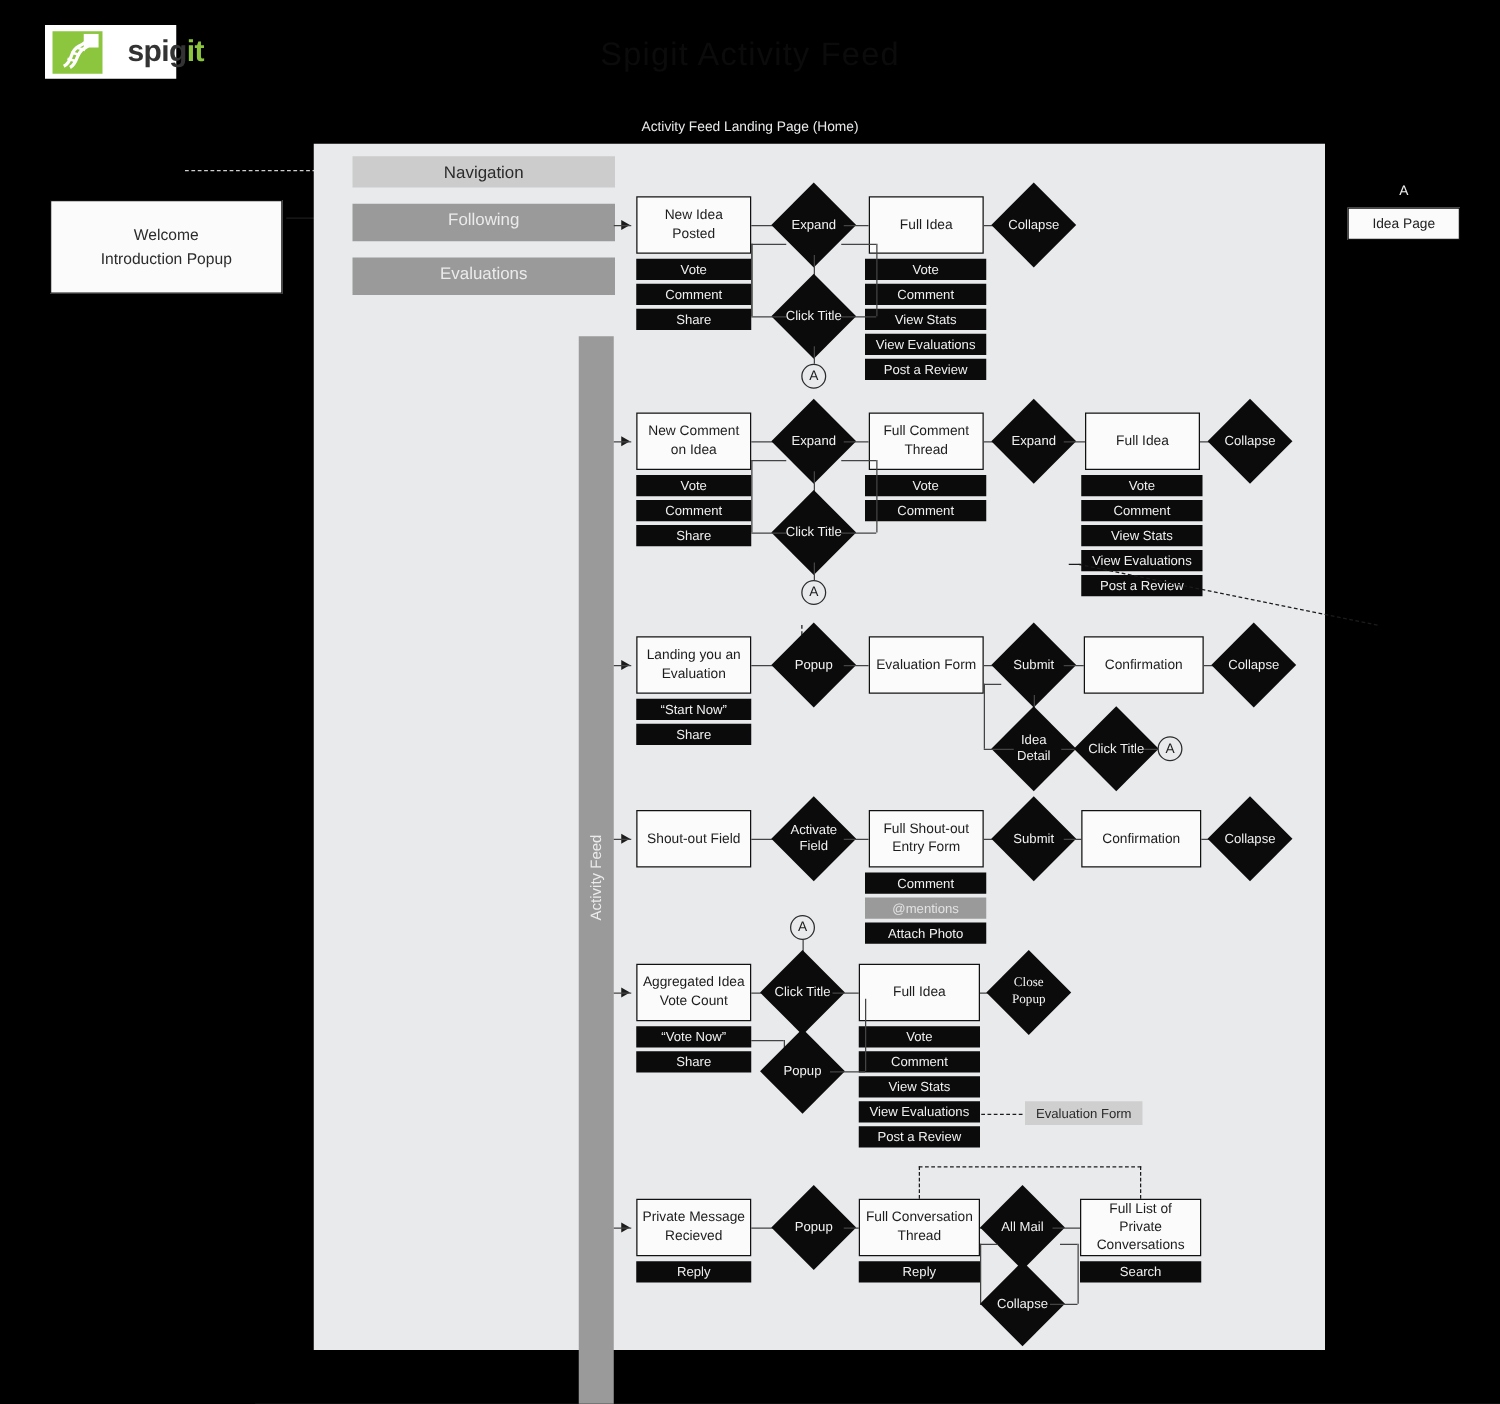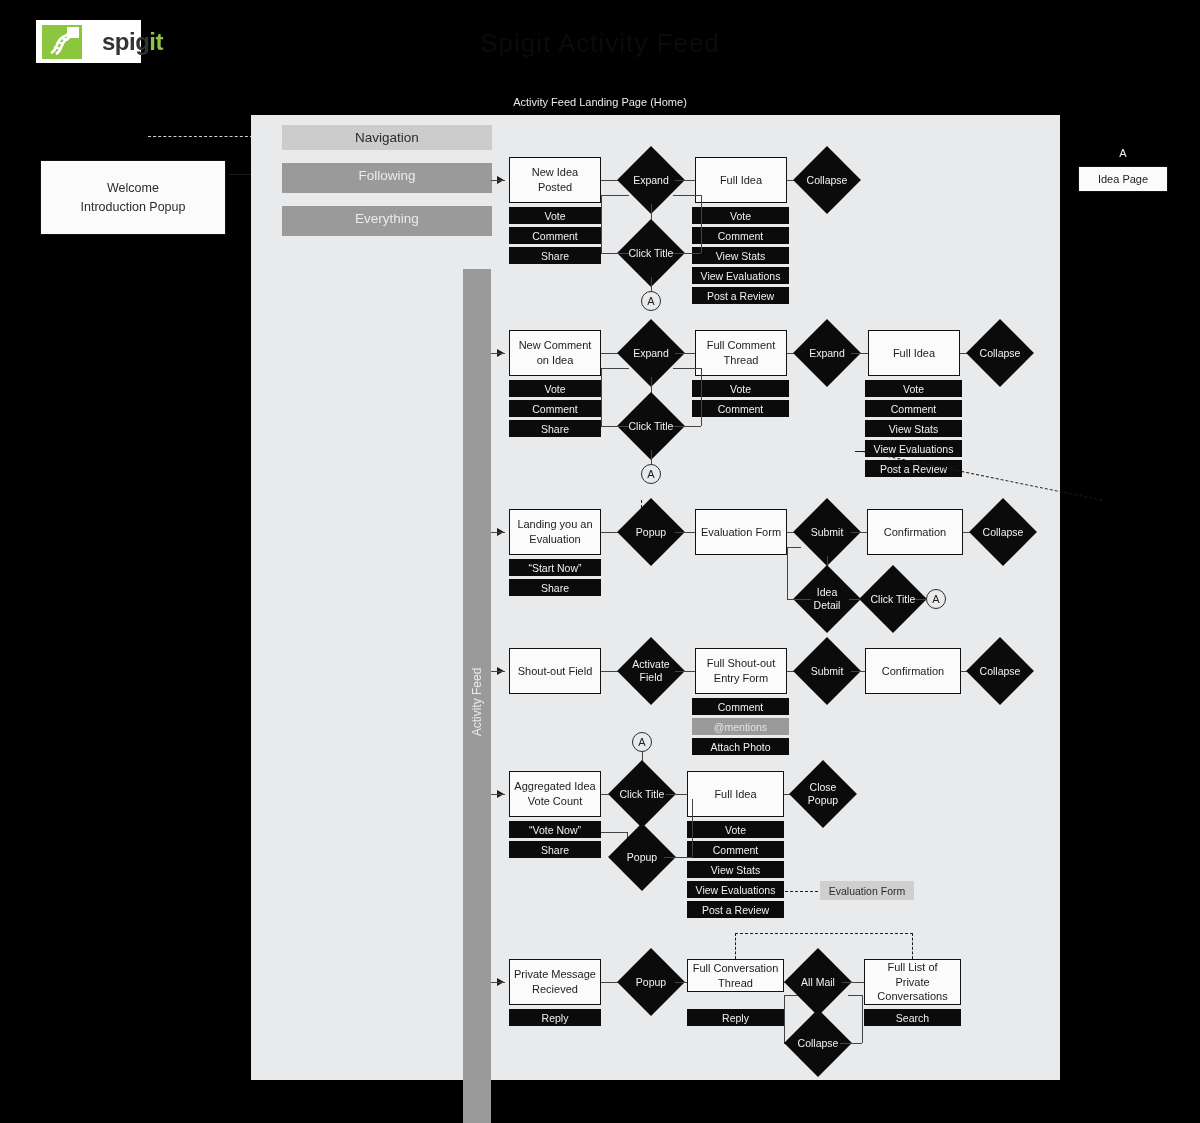--- a/index.html
+++ b/index.html
@@ -177,21 +177,21 @@
 
   <div class="navcol">
     <div class="nav-head">Navigation</div>
 
 
     <div class="nav-group">
       <div class="gh">Following</div>
     </div>
 
     <div class="nav-group">
-      <div class="gh">Everything</div>
+      <div class="gh">Evaluations</div>
     </div>
   </div>
 
   <div id="feedbar">
     <span>Activity Feed</span>
   </div>
 
   <div class="arrow-r" style="left:246px; top:61px;"></div>
   <div class="conn h" style="left:240px; top:65px; width:14px;"></div>
 
@@ -432,21 +432,21 @@
   </div>
   <div class="actions" style="left:436px; top:706px; width:97px;">
     <div class="action">Vote</div>
     <div class="action">Comment</div>
     <div class="action">View Stats</div>
     <div class="action">View Evaluations</div>
     <div class="action">Post a Review</div>
   </div>
 
   <div class="conn h" style="left:533px; top:679px; width:22px;"></div>
-  <div class="dia" style="left:548px; top:655px; width:48px; height:48px;">
+  <div class="dia" style="left:548px; top:655px; width:48px; height:48px;font-family:Liberation Serif, serif;">
     <div class="sh"></div>
       <div class="lb">Close Popup</div>
   </div>
 
   <div class="conn h" style="left:350px; top:717px; width:26px;"></div>
   <div class="conn v" style="left:376px; top:717px; height:25px;"></div>
   <div class="conn h" style="left:376px; top:742px; width:14px;"></div>
   <div class="dia" style="left:367px; top:718px; width:48px; height:48px;">
     <div class="sh"></div>
       <div class="lb">Popup</div>
@@ -467,21 +467,21 @@
     <div class="action">Reply</div>
   </div>
 
   <div class="conn h" style="left:350px; top:867px; width:26px;"></div>
   <div class="dia" style="left:376px; top:843px; width:48px; height:48px;">
     <div class="sh"></div>
       <div class="lb">Popup</div>
   </div>
   <div class="conn h" style="left:424px; top:867px; width:20px;"></div>
 
-  <div class="node" style="left:436px; top:844px; width:97px; height:33px;">
+  <div class="node" style="left:436px; top:844px; width:97px; height:46px;">
     <span>Full Conversation Thread</span>
   </div>
   <div class="actions" style="left:436px; top:894px; width:97px;">
     <div class="action">Reply</div>
   </div>
 
   <div class="conn h" style="left:533px; top:867px; width:22px;"></div>
   <div class="dia" style="left:543px; top:843px; width:48px; height:48px;">
     <div class="sh"></div>
       <div class="lb">All Mail</div>

